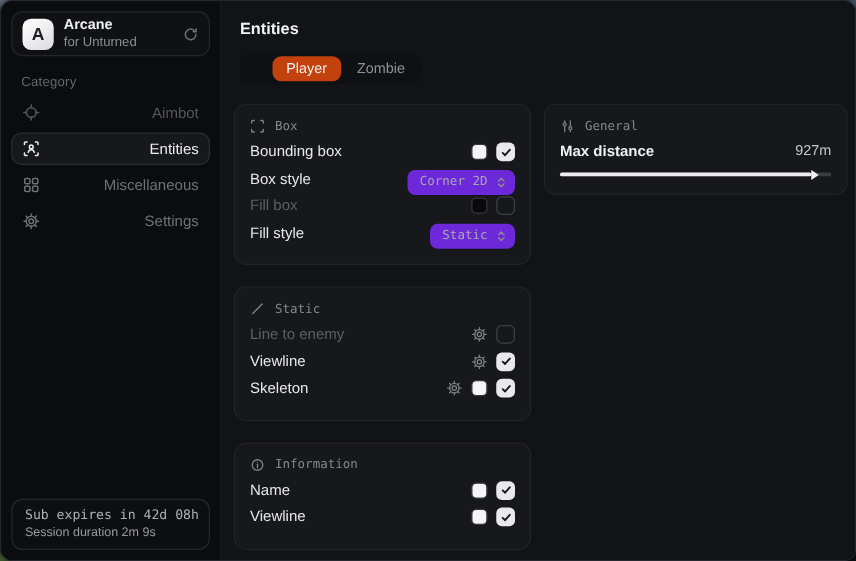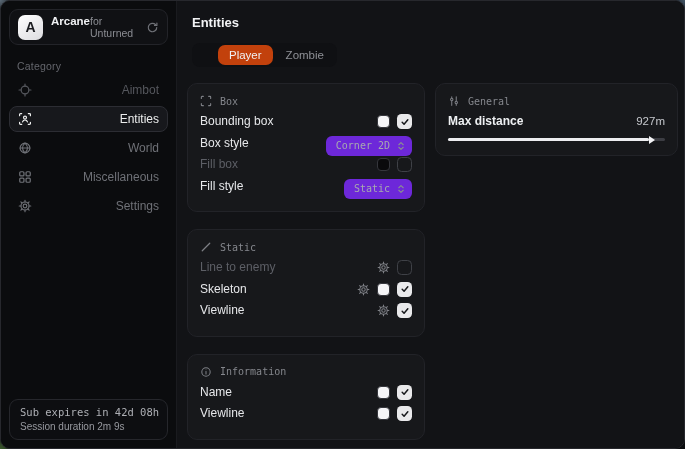--- a/index.html
+++ b/index.html
@@ -34,21 +34,21 @@
     background:#101114; border:1px solid #232429;
     border-radius:9px; padding:5px 8px; height:36px;
   }
   .logo-square {
     width:25px; height:25px; border-radius:7px;
     background:linear-gradient(145deg,#ffffff,#dcdce0);
     color:#1b1c20; font-weight:bold; font-size:14px;
     display:flex; align-items:center; justify-content:center;
     flex-shrink:0;
   }
-  .logo-texts { display:flex; line-height:1.15; }
+  .logo-texts { display:flex; flex-direction:column; line-height:1.15; }
   .logo-title { font-size:11.5px; font-weight:bold; color:#f0f1f3; }
   .logo-sub   { font-size:10.5px; color:#8b8d93; }
   .logo-card .sync { margin-left:auto; color:#6f7177; display:flex; }
   .cat-label {
     margin:15px 0 5px 8px;
     font-size:10.5px; color:#64666c; letter-spacing:.2px;
   }
   .nav { display:flex; flex-direction:column; gap:3px; }
   .nav-item {
     display:flex; align-items:center; gap:9px;
@@ -188,29 +188,20 @@
         <span class="nicon">
           <svg width="14" height="14" viewBox="0 0 16 16" fill="none" stroke="currentColor" stroke-width="1.4" stroke-linecap="round" stroke-linejoin="round">
             <path d="M1.8 4.2V2.8a1 1 0 0 1 1-1h1.4M11.8 1.8h1.4a1 1 0 0 1 1 1v1.4M14.2 11.8v1.4a1 1 0 0 1-1 1h-1.4M4.2 14.2H2.8a1 1 0 0 1-1-1v-1.4"></path>
             <circle cx="8" cy="6.3" r="1.7"></circle>
             <path d="M5.2 11.3c.5-1.7 1.5-2.4 2.8-2.4s2.3.7 2.8 2.4"></path>
           </svg>
         </span>
         <span class="nav-label">Entities</span>
       </div>
 
-      <div class="nav-item">
-        <span class="nicon">
-          <svg width="14" height="14" viewBox="0 0 16 16" fill="none" stroke="currentColor" stroke-width="1.3" stroke-linecap="round">
-            <circle cx="8" cy="8" r="5.6"></circle>
-            <path d="M2.4 8h11.2M8 2.4c-3.8 3.4-3.8 7.8 0 11.2M8 2.4c3.8 3.4 3.8 7.8 0 11.2"></path>
-          </svg>
-        </span>
-        <span class="nav-label">World</span>
-      </div>
 
       <div class="nav-item">
         <span class="nicon">
           <svg width="14" height="14" viewBox="0 0 16 16" fill="none" stroke="currentColor" stroke-width="1.4" stroke-linejoin="round">
             <rect x="2" y="2" width="4.8" height="4.8" rx="1.2"></rect>
             <rect x="9.2" y="2" width="4.8" height="4.8" rx="1.2"></rect>
             <rect x="2" y="9.2" width="4.8" height="4.8" rx="1.2"></rect>
             <rect x="9.2" y="9.2" width="4.8" height="4.8" rx="1.2"></rect>
           </svg>
         </span>
@@ -324,48 +315,48 @@
                   <path d="M8 1.4v2M8 12.6v2M1.4 8h2M12.6 8h2M3.3 3.3l1.4 1.4M11.3 11.3l1.4 1.4M12.7 3.3l-1.4 1.4M4.7 11.3l-1.4 1.4"></path>
                 </svg>
               </span>
               <span class="checkbox" data-checked="false">
                 
               </span>
             </span>
           </div>
 
           <div class="row" data-disabled="false">
-            <span class="row-label">Skeleton</span>
+            <span class="row-label">Viewline</span>
             <span class="controls">
               <span class="gear-sm">
                 <svg width="13" height="13" viewBox="0 0 16 16" fill="none" stroke="currentColor" stroke-width="1.3" stroke-linecap="round">
                   <circle cx="8" cy="8" r="2.1"></circle>
                     <circle cx="8" cy="8" r="4.6"></circle>
                   <path d="M8 1.4v2M8 12.6v2M1.4 8h2M12.6 8h2M3.3 3.3l1.4 1.4M11.3 11.3l1.4 1.4M12.7 3.3l-1.4 1.4M4.7 11.3l-1.4 1.4"></path>
                 </svg>
               </span>
-              <span class="swatch" style="background: rgb(245, 245, 247);"></span>
               <span class="checkbox" data-checked="true">
                 <svg width="10" height="10" viewBox="0 0 16 16" fill="none" stroke="#17181b" stroke-width="2.4" stroke-linecap="round" stroke-linejoin="round">
                     <polyline points="3.5,8.5 6.5,11.5 12.5,4.5"></polyline>
                   </svg>
               </span>
             </span>
           </div>
 
           <div class="row" data-disabled="false">
-            <span class="row-label">Viewline</span>
+            <span class="row-label">Skeleton</span>
             <span class="controls">
               <span class="gear-sm">
                 <svg width="13" height="13" viewBox="0 0 16 16" fill="none" stroke="currentColor" stroke-width="1.3" stroke-linecap="round">
                   <circle cx="8" cy="8" r="2.1"></circle>
                     <circle cx="8" cy="8" r="4.6"></circle>
                   <path d="M8 1.4v2M8 12.6v2M1.4 8h2M12.6 8h2M3.3 3.3l1.4 1.4M11.3 11.3l1.4 1.4M12.7 3.3l-1.4 1.4M4.7 11.3l-1.4 1.4"></path>
                 </svg>
               </span>
+              <span class="swatch" style="background: rgb(245, 245, 247);"></span>
               <span class="checkbox" data-checked="true">
                 <svg width="10" height="10" viewBox="0 0 16 16" fill="none" stroke="#17181b" stroke-width="2.4" stroke-linecap="round" stroke-linejoin="round">
                     <polyline points="3.5,8.5 6.5,11.5 12.5,4.5"></polyline>
                   </svg>
               </span>
             </span>
           </div>
         </div>
 
         <div class="card">

